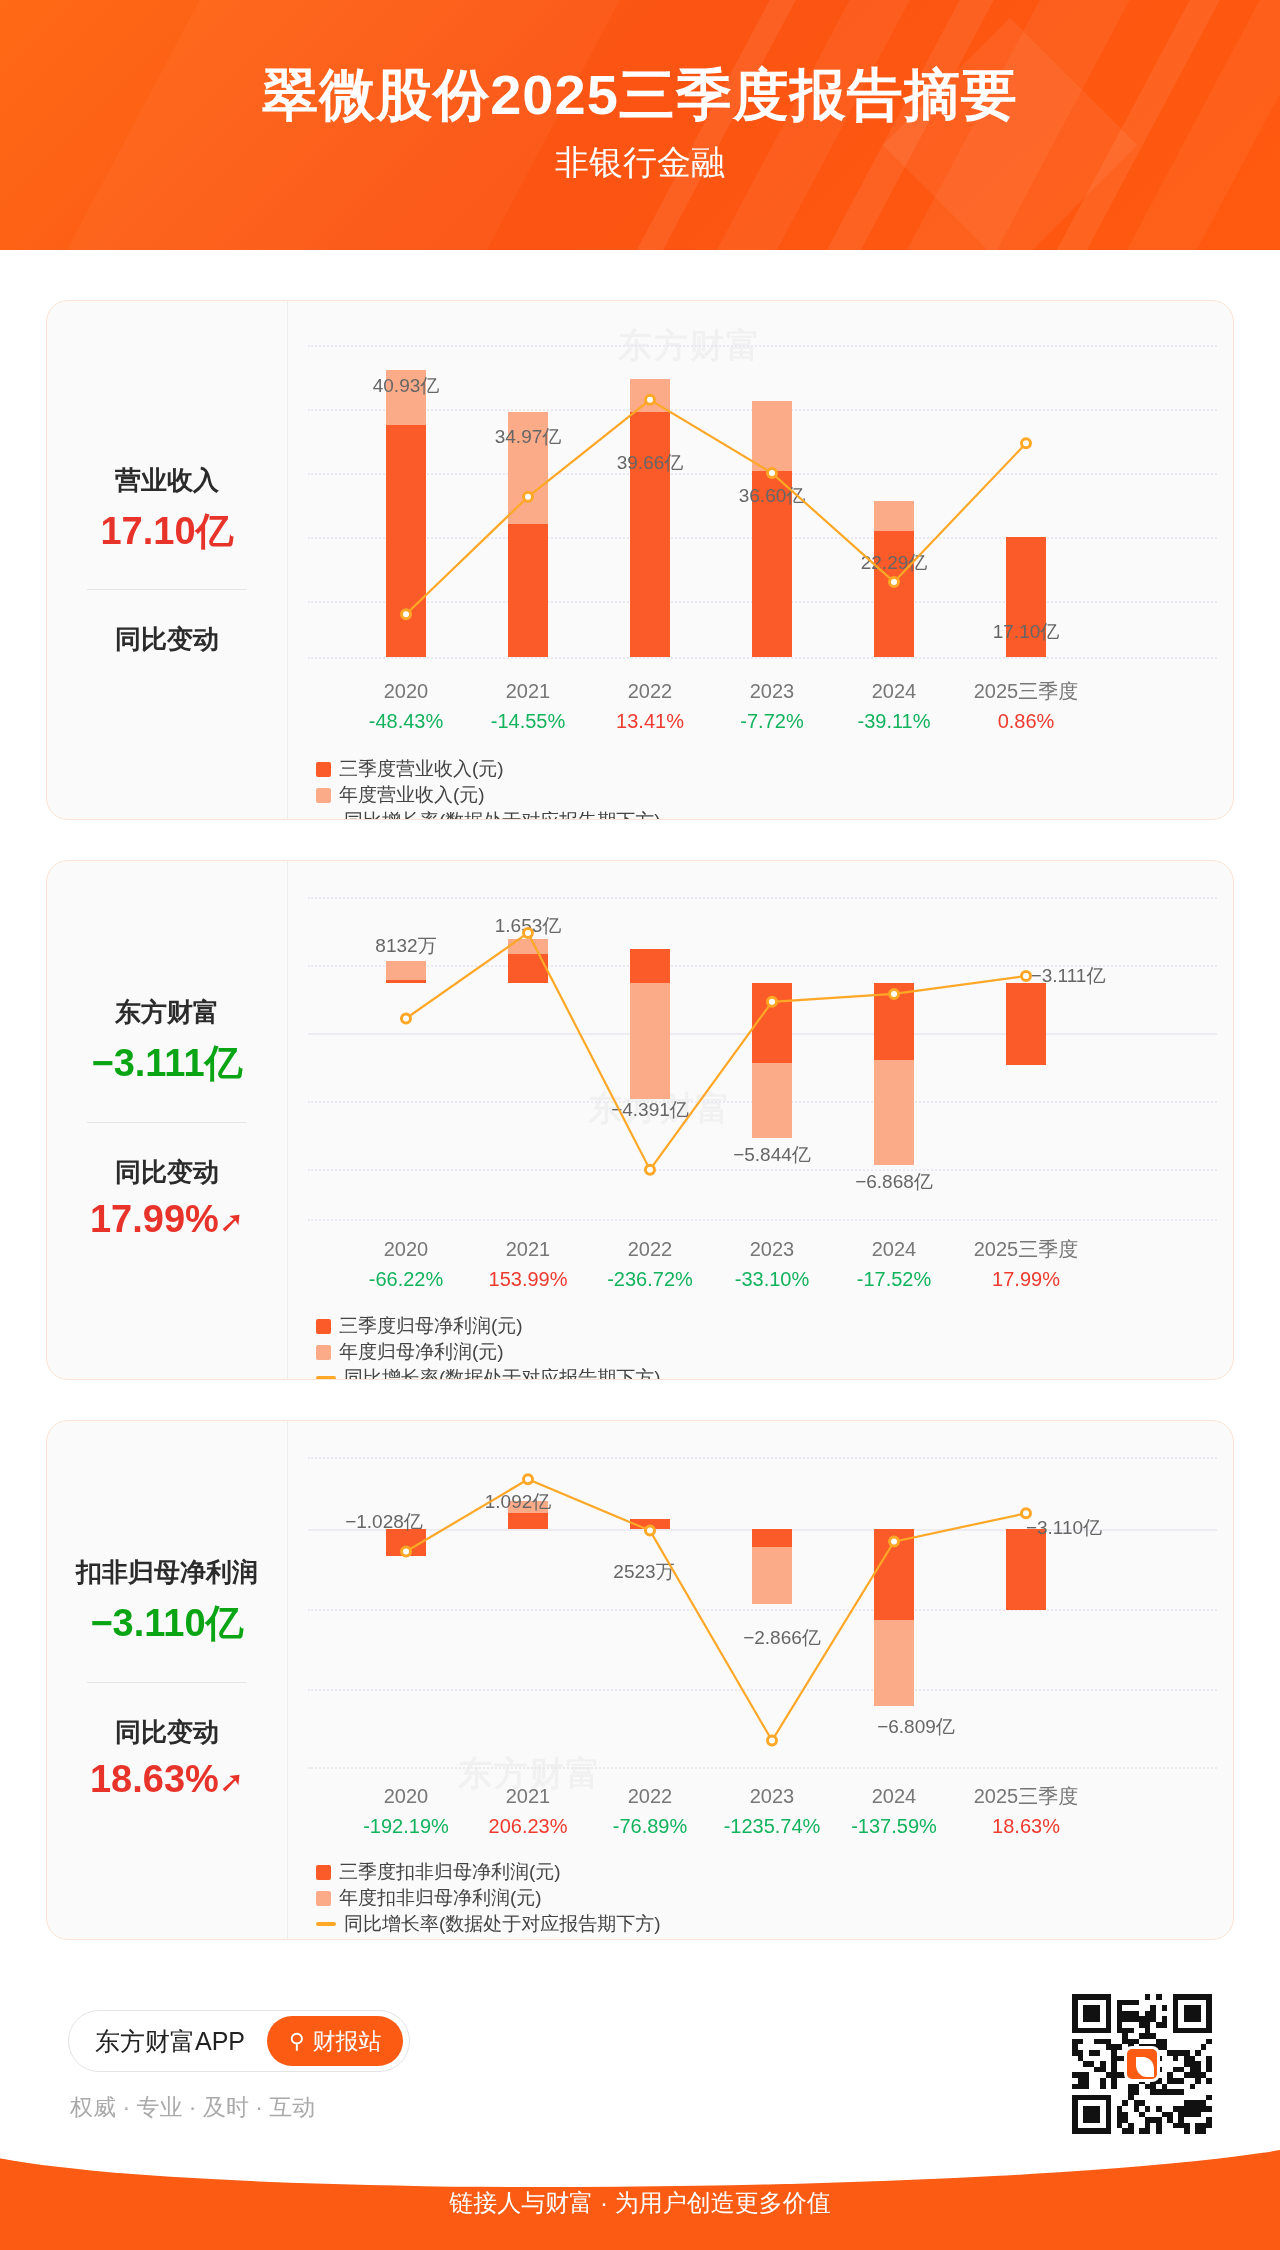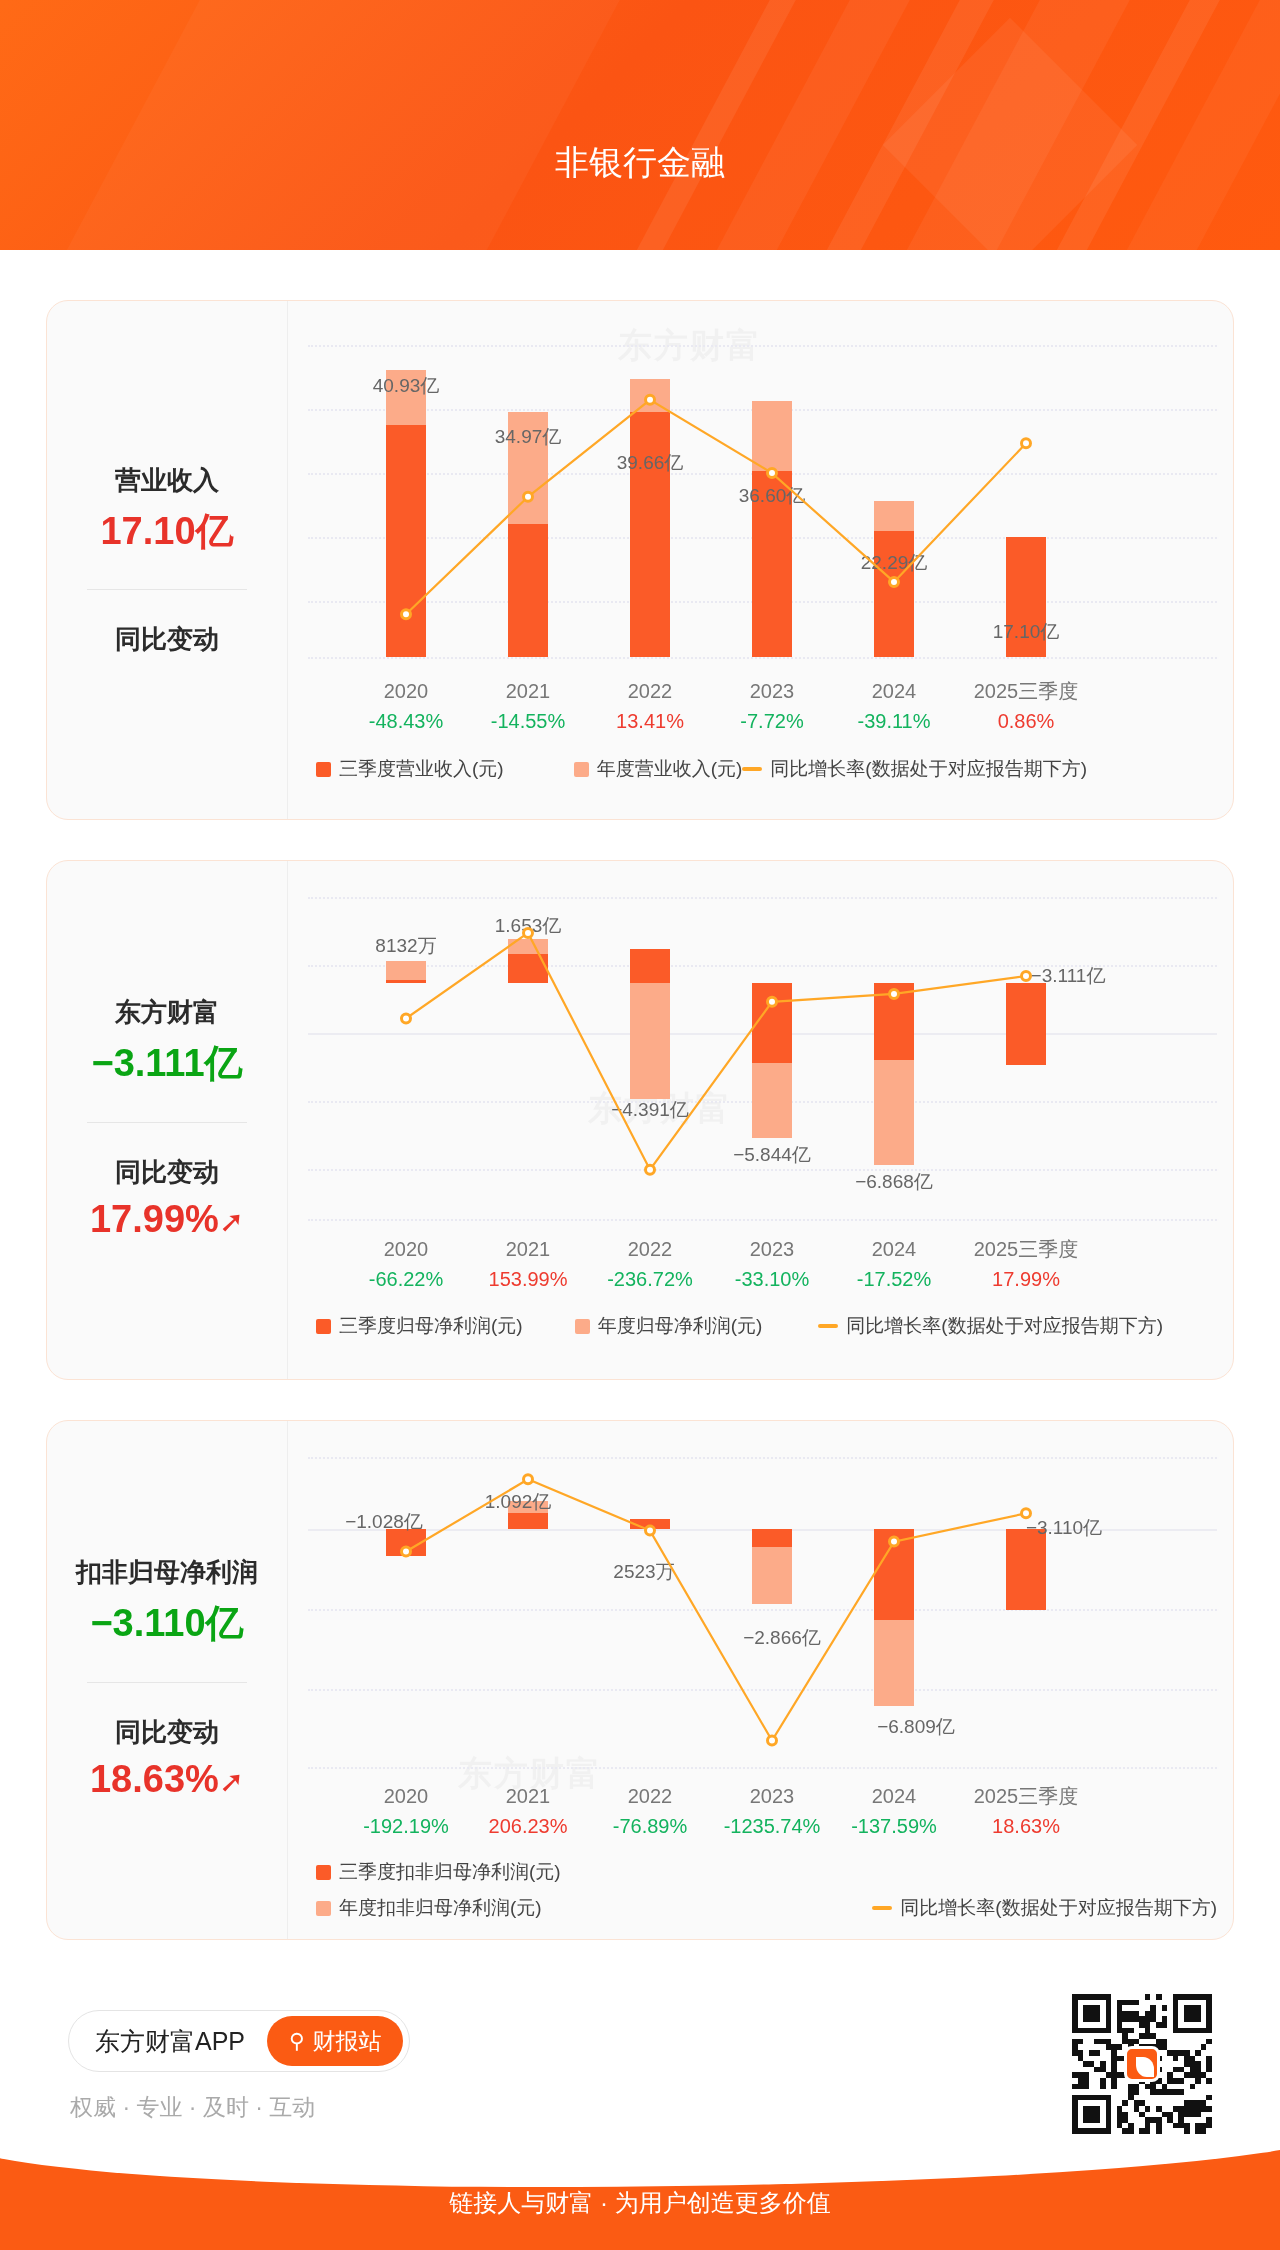--- a/index.html
+++ b/index.html
@@ -86,21 +86,21 @@
     text-align:center;
   }
 
   .xaxis{ position:absolute; left:0; right:0; }
   .xcell{ position:absolute; text-align:center; }
   .xyear{ font-size:20px; color:#777; line-height:1.5; }
   .xpct{ font-size:20px; line-height:1.5; font-weight:400; }
   .xpct.neg{ color:#13b35e; }
   .xpct.pos{ color:#ee3b2f; }
 
-  .legend{ position:absolute; left:0; right:0; display:flex; }
+  .legend{ position:absolute; left:0; right:0; display:flex;flex-direction:column; }
   .lg-item{ display:flex; align-items:center; font-size:19px; color:#444; white-space:nowrap; }
   .lg-sw{ width:15px; height:15px; border-radius:2px; margin-right:8px; display:inline-block; }
   .lg-line{ width:20px; height:4px; border-radius:2px; margin-right:8px; display:inline-block; background:#ffa726;}
 
   .wm{
     position:absolute; color:rgba(0,0,0,.035); font-size:34px; font-weight:bold;
     letter-spacing:2px; pointer-events:none; user-select:none;
   }
 
   
@@ -145,20 +145,21 @@
 
 <div class="header">
   <div class="hdr-stripe s7"></div>
   <div class="hdr-chev"></div>
   <div class="hdr-stripe s1"></div>
   <div class="hdr-stripe s2"></div>
   <div class="hdr-stripe s3"></div>
   <div class="hdr-stripe s4"></div>
   <div class="hdr-stripe s5"></div>
   <div class="hdr-stripe s6"></div>
+  <div class="hdr-title">翠微股份2025三季度报告摘要</div>
   <div class="hdr-sub">非银行金融</div>
 </div>
 
 <div class="page-body">
 
   <div class="card" id="card1">
     <div class="left-panel">
       <div class="lp-group">
         <div class="lp-label">营业收入</div>
         <div class="lp-value red">17.10亿</div>

